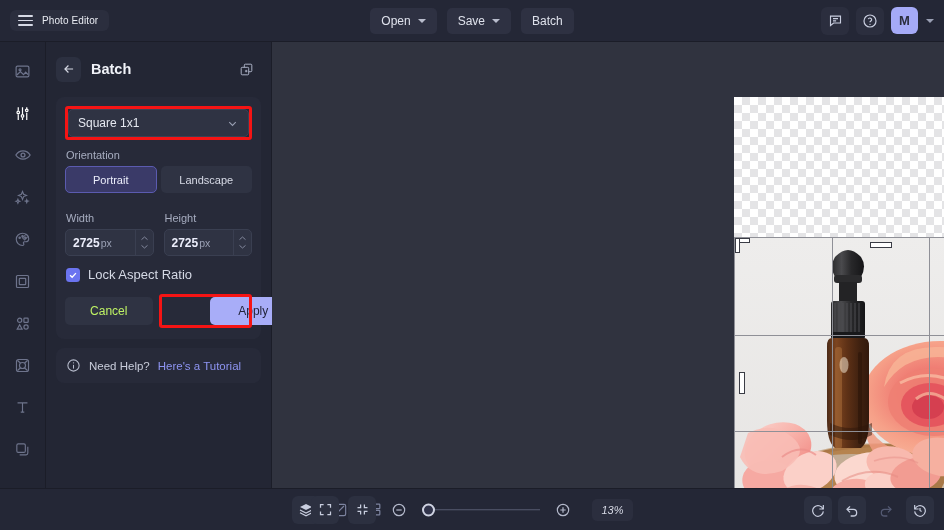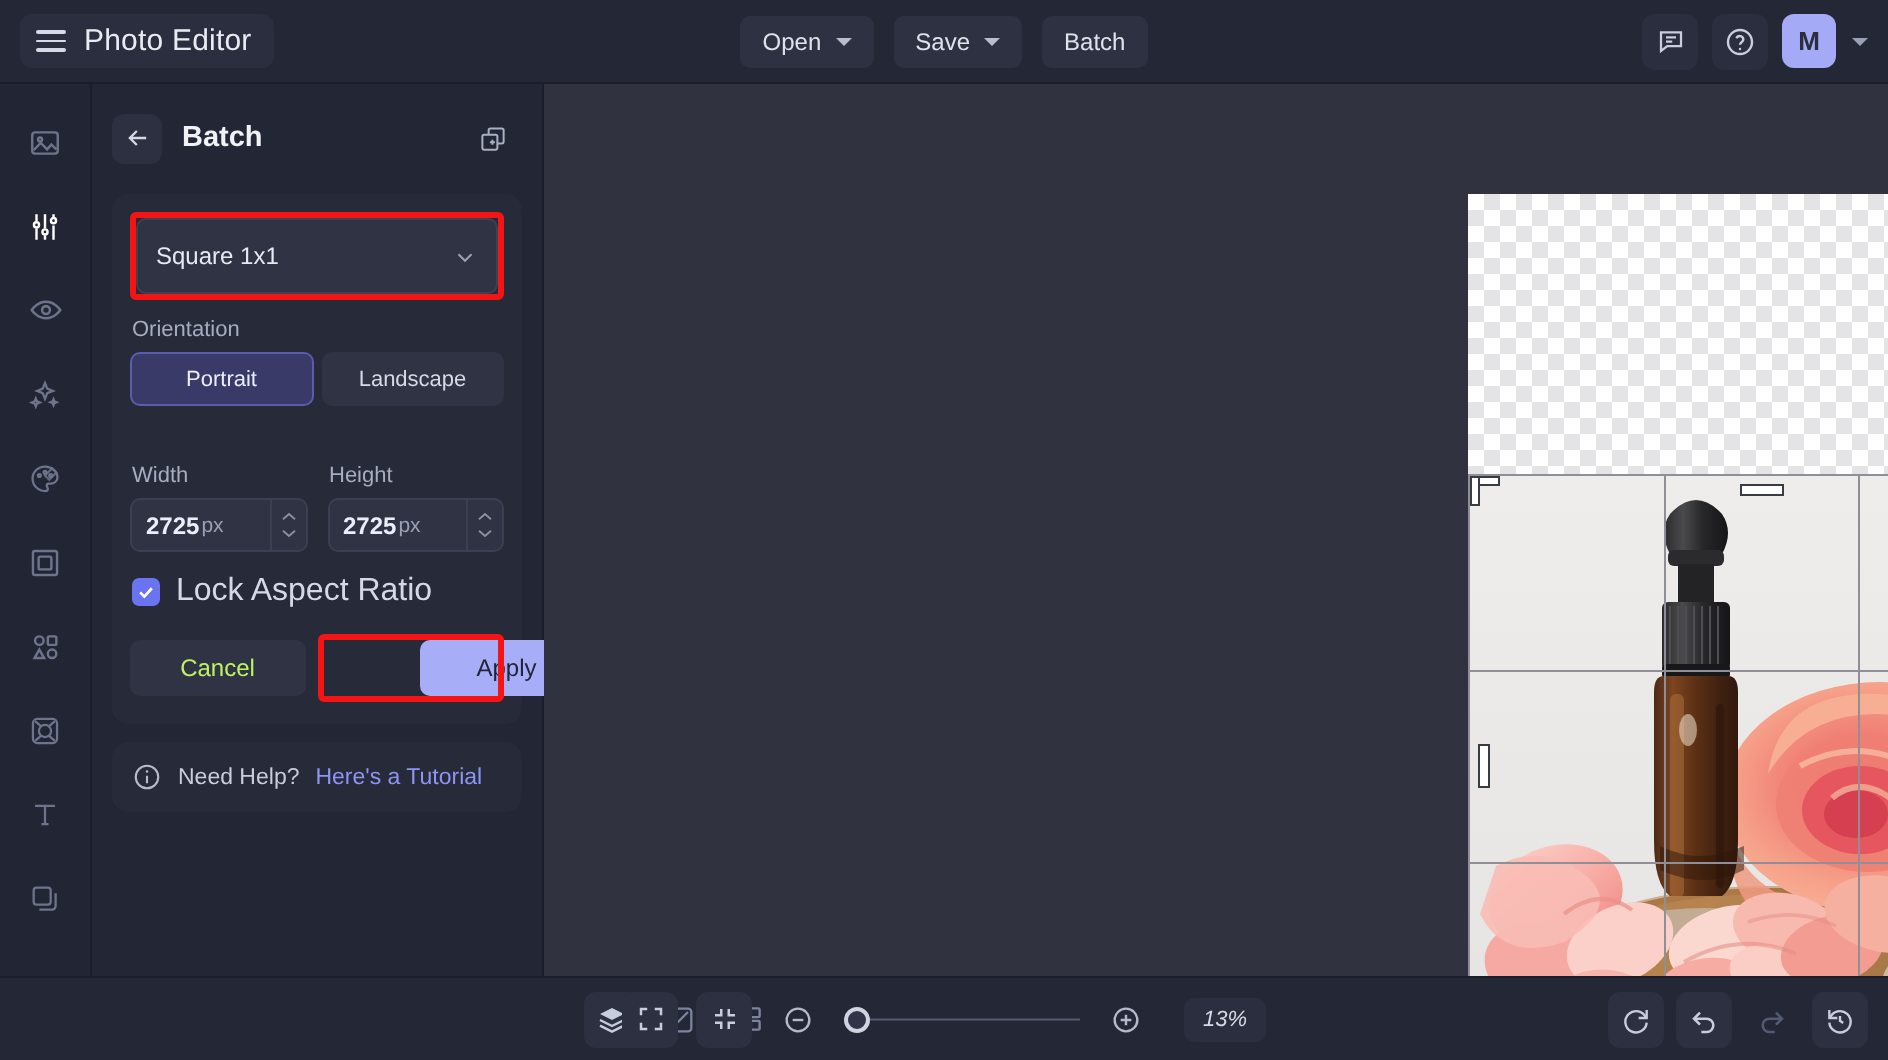--- a/index.html
+++ b/index.html
@@ -25,21 +25,21 @@
     border-bottom: 1px solid #1b1d28;
   }
   .brand {
     display: flex; align-items: center; gap: 9px;
     margin-left: 10px; padding: 5px 11px 5px 8px;
     border-radius: 6px;
     background: #2b2e3e;
   }
   .hamburger { display: flex; flex-direction: column; gap: 3px; width: 15px; }
   .hamburger span { display: block; height: 1.6px; background: #d7dae6; border-radius: 1px; }
-  .brand-name { color: #e9ebf2; font-size: 15px; letter-spacing: .1px; }
+  .brand-name { color: #e9ebf2; font-size: 10px; letter-spacing: .1px; }
 
   .top-center {
     position: absolute; left: 0; right: 0;
     display: flex; justify-content: center; align-items: center; gap: 10px;
   }
   .tbtn {
     background: #2e3142; color: #dfe2ec;
     border: none; border-radius: 5px;
     height: 26px; padding: 0 11px;
     font-size: 12px; font-family: "Liberation Sans", sans-serif;
@@ -127,21 +127,21 @@
   }
 
   
   .highlight-wrap { position: relative; padding: 3px; }
   .highlight-wrap::after {
     content: ""; position: absolute; inset: 0;
     border: 3px solid #f51414; border-radius: 3px;
     pointer-events: none;
   }
   .select {
-    height: 38px; border-radius: 5px;
+    height: 28px; border-radius: 5px;
     background: #2f3343; border: 1px solid #3c4154;
     display: flex; align-items: center;
     padding: 0 9px; cursor: pointer;
   }
   .select-value { color: #e6e9f1; font-size: 12px; }
   .select .chev { margin-left: auto; color: #9aa0b4; display: flex; }
 
   .field-label { color: #a7adc0; font-size: 11px; margin: 9px 0 5px 1px; }
 
   .seg {
@@ -174,21 +174,21 @@
     padding-left: 4px; border-left: 1px solid #3a3f51; height: 100%;
     justify-content: center;
   }
 
   .lock-row { display: flex; align-items: center; gap: 8px; margin: 11px 0 12px 1px; }
   .checkbox {
     width: 14px; height: 14px; border-radius: 3.5px;
     background: #6b74f0; display: flex; align-items: center; justify-content: center;
     cursor: pointer;
   }
-  .lock-label { color: #d5d9e5; font-size: 16px; }
+  .lock-label { color: #d5d9e5; font-size: 13px; }
 
   .btn-row { display: flex; gap: 6px; align-items: center; }
   .btn {
     flex: 1; height: 28px; border-radius: 5px;
     font-size: 12px; display: flex; align-items: center; justify-content: center;
     cursor: pointer; border: none;
     font-family: "Liberation Sans", sans-serif;
   }
   .btn-cancel { background: #2f3343; color: #bef264; }
   .btn-apply { background: #a8adf8; color: #22243a; width: 100%; margin-left: 48px; }
@@ -457,21 +457,21 @@
         </div>
 
         <div class="field-label">Orientation</div>
         <div class="seg">
           <div class="seg-btn selected">Portrait</div>
           <div class="seg-btn">Landscape</div>
         </div>
 
         <div class="field-label" style="margin-bottom:0;height:0;overflow:hidden"></div>
 
-        <div class="dim-row" style="margin-top:20px">
+        <div class="dim-row" style="margin-top:10px">
           <div class="dim-col">
             <div class="dim-label">Width</div>
             <div class="stepper">
               <span class="stepper-val">2725</span>
               <span class="stepper-unit">px</span>
               <span class="spin">
                 <svg width="9" height="7" viewBox="0 0 24 16" fill="none" stroke="currentColor" stroke-width="2.4">
                     <path d="M4 11l8-7 8 7"></path>
                   </svg>
                 <svg width="9" height="7" viewBox="0 0 24 16" fill="none" stroke="currentColor" stroke-width="2.4">

